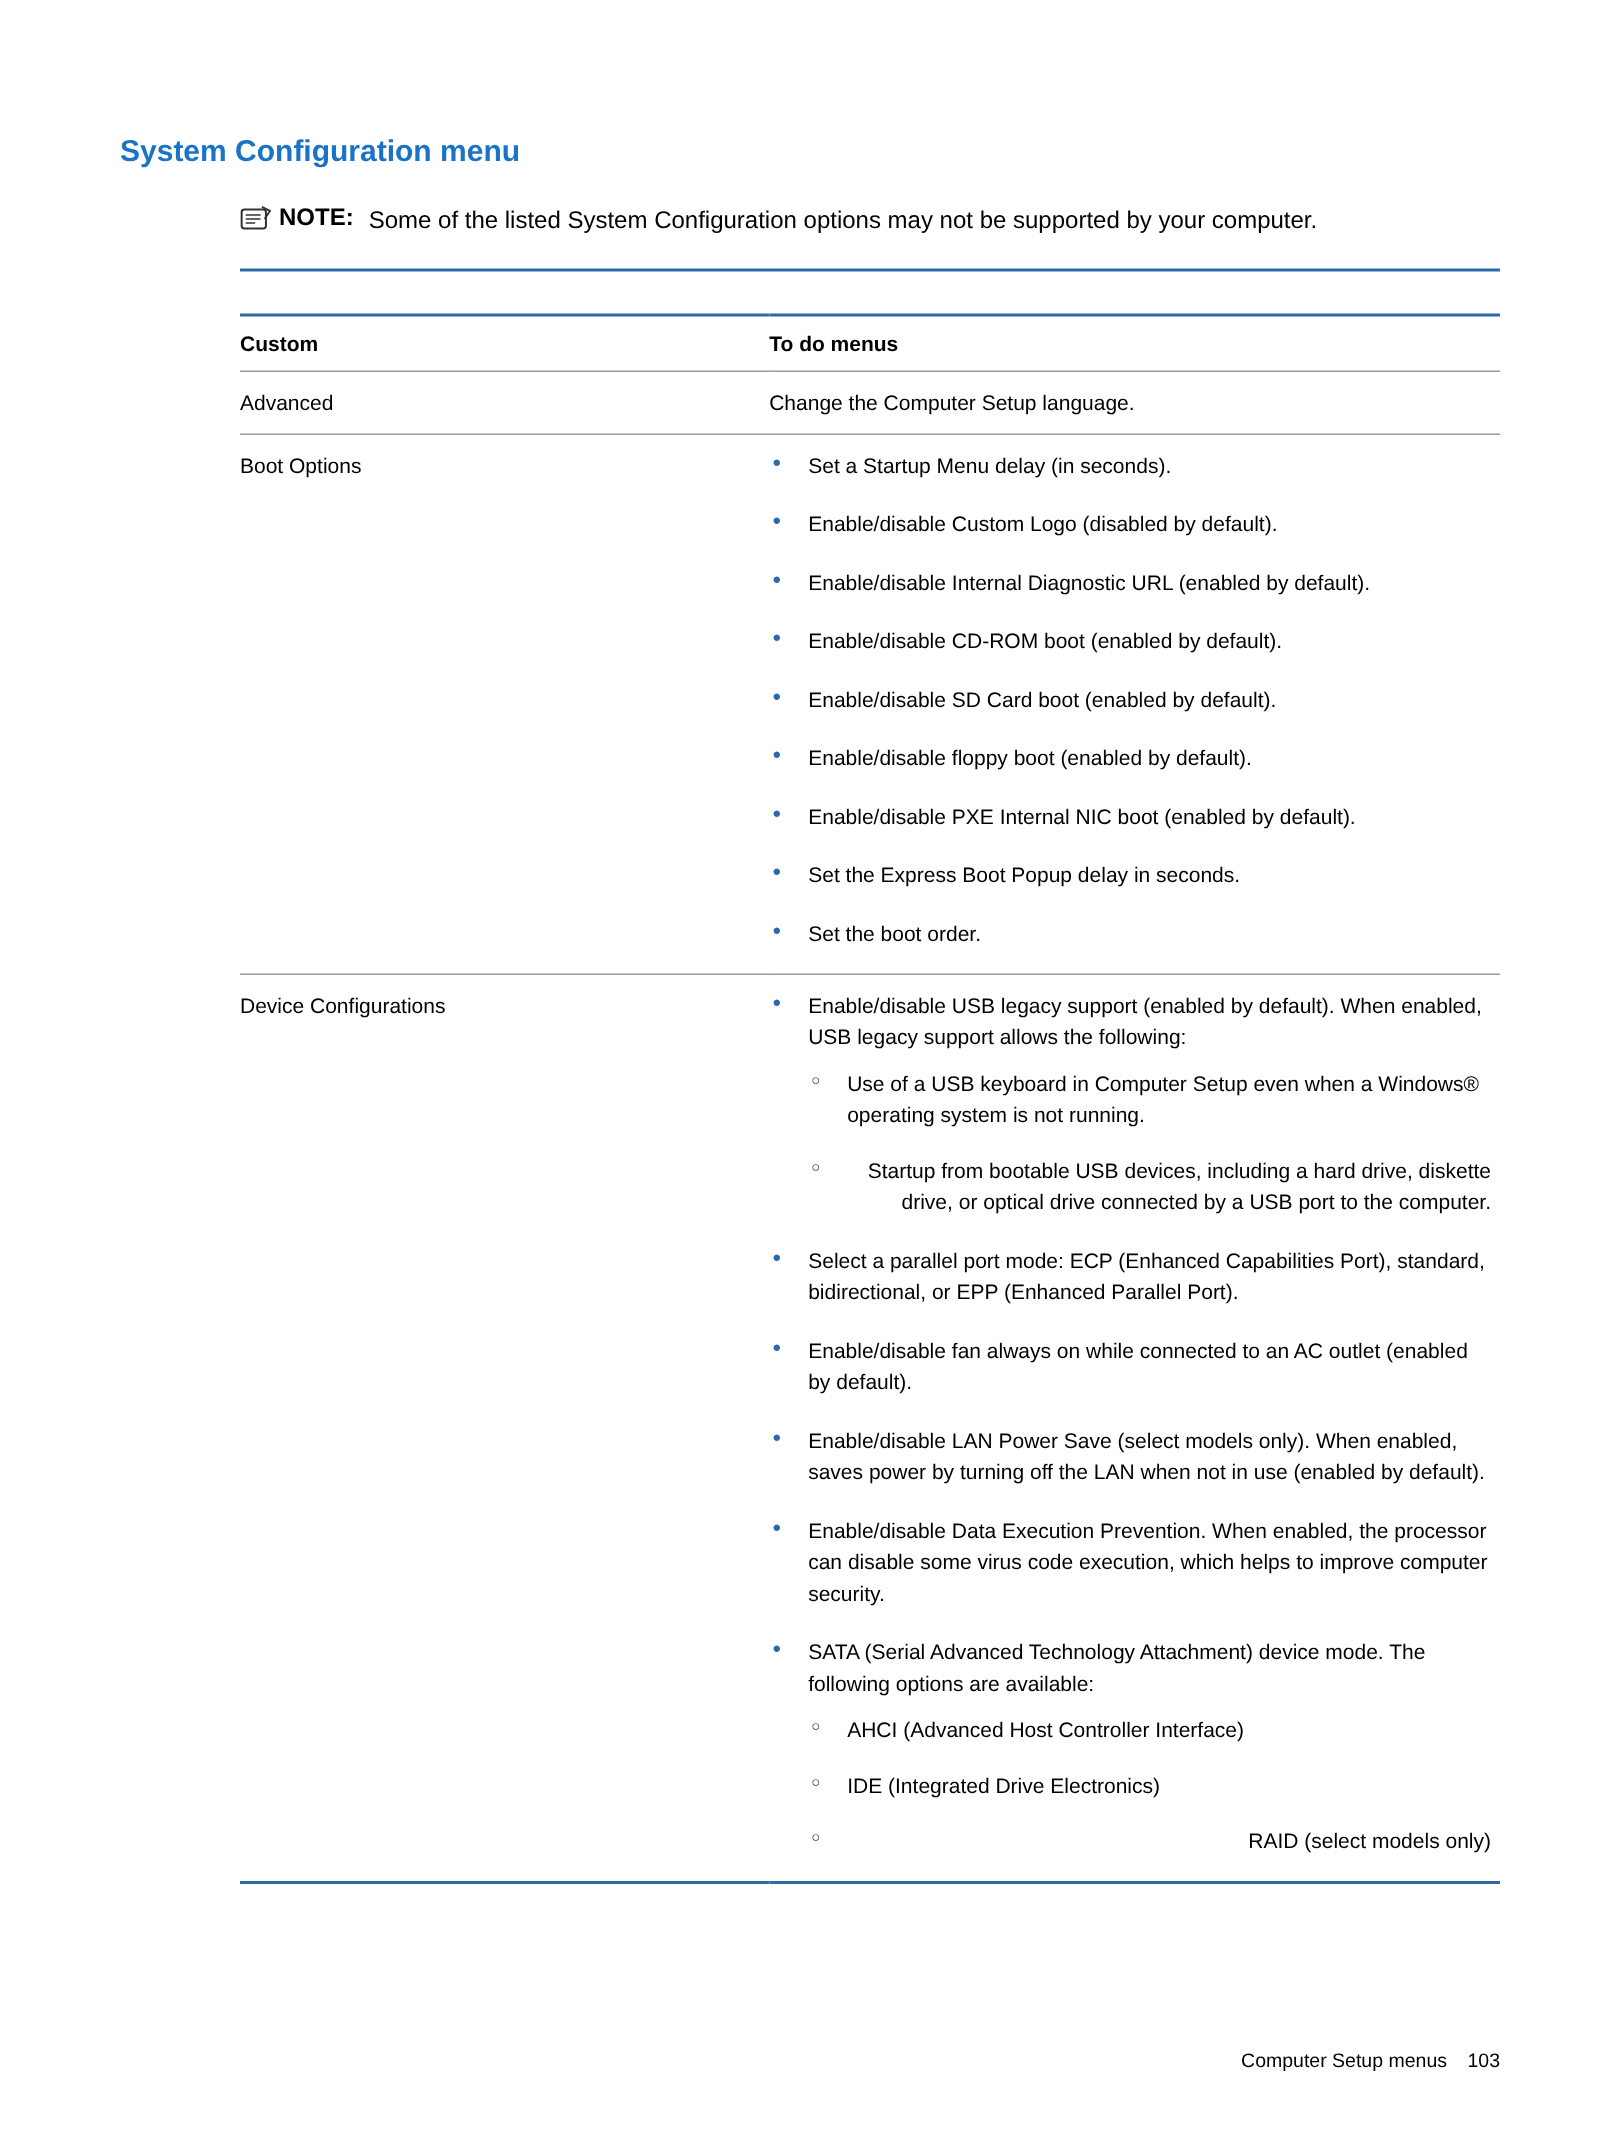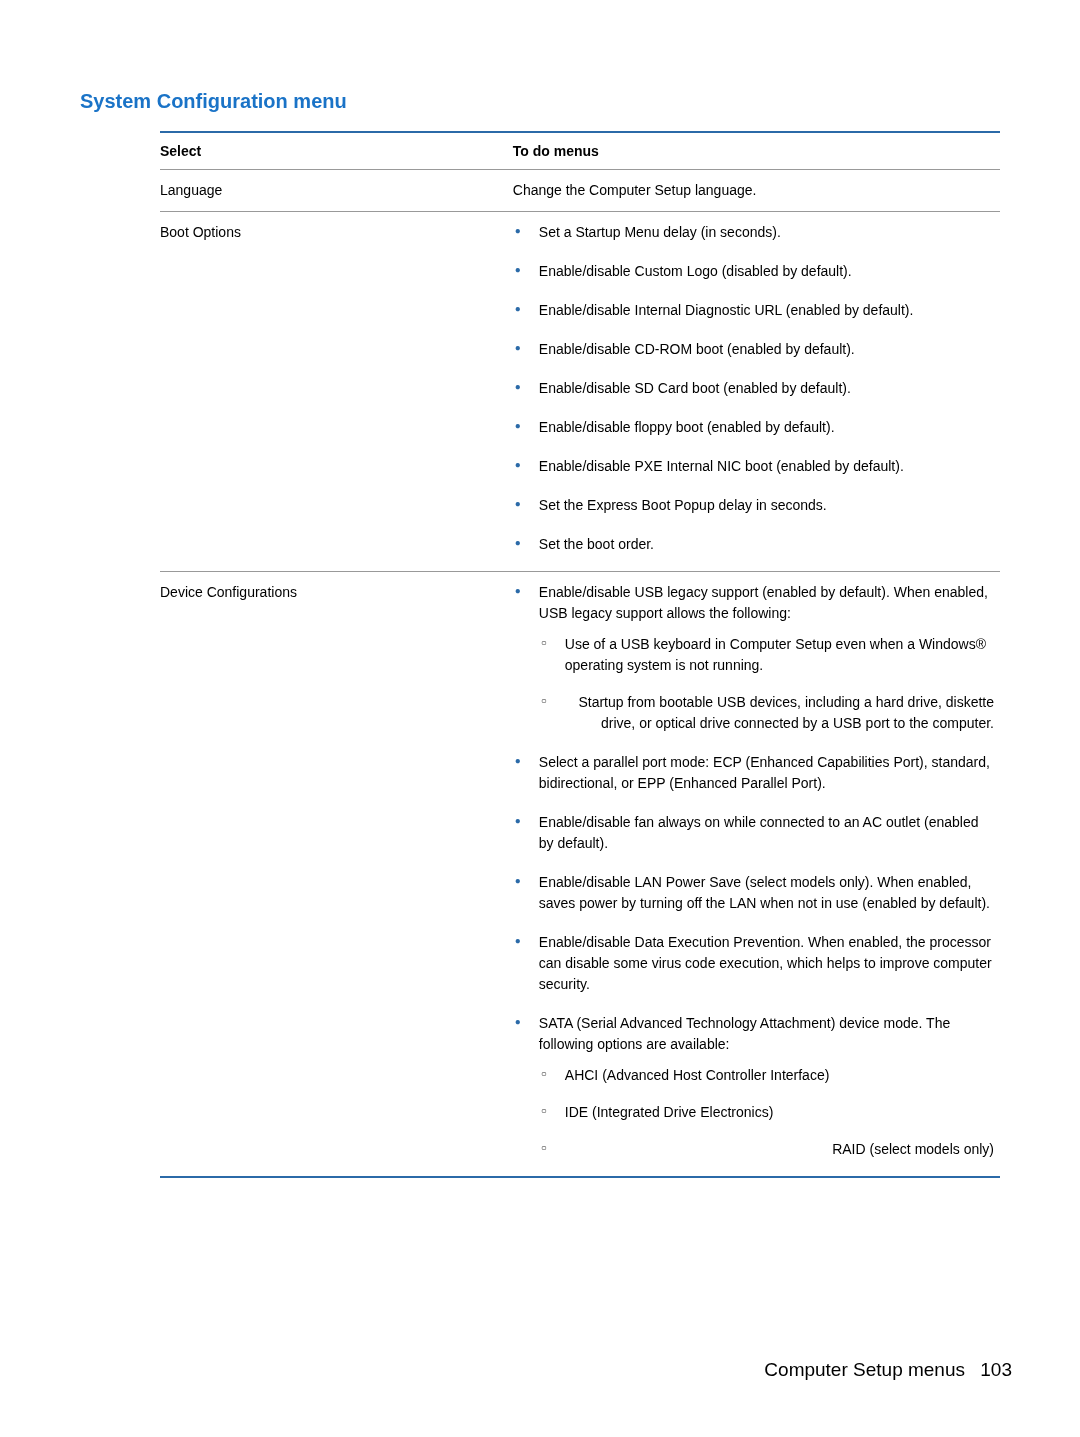--- a/index.html
+++ b/index.html
@@ -18,46 +18,59 @@
   tbody td { vertical-align: top; font-size: 14px; padding: 10px 6px 10px 0; border-bottom: 1px solid #999; line-height: 1.5; }
   tbody tr:last-child td { border-bottom: 2px solid #2b6aa8; }
   ul.bullets { list-style: none; padding: 0 0 0 0; }
   ul.bullets > li { position: relative; padding: 0 0 18px 26px; }
   ul.bullets > li:last-child { padding-bottom: 6px; }
   ul.bullets > li::before { content: "●"; color: #2b6aa8; position: absolute; left: 2px; top: 1px; font-size: 10px; }
   ul.sub { list-style: none; padding: 10px 0 0 0; }
   ul.sub > li { position: relative; padding: 0 0 16px 26px; }
   ul.sub > li:last-child { padding-bottom: 0; text-align: right; }
   ul.sub > li::before { content: "○"; color: #333; position: absolute; left: 2px; top: 1px; font-size: 10px; }
-  .footer { position: absolute; bottom: 56px; right: 68px; font-size: 19px; text-align: center; }
+  .footer { position: absolute; bottom: 56px; right: 80px; font-size: 13px; text-align: center; }
   .footer .sec { margin-right: 10px; }
 </style>
 </head>
 <body>
 
 <div class="page">
 
   <h1 class="heading">System Configuration menu</h1>
 
+  <div class="note-line">
+    <span class="note-icon">
+      <svg viewBox="0 0 24 20" width="22" height="18">
+        <rect x="1" y="3" width="18" height="14" rx="2" fill="none" stroke="#333" stroke-width="1.5"></rect>
+        <line x1="4" y1="7" x2="15" y2="7" stroke="#333" stroke-width="1.2"></line>
+        <line x1="4" y1="10" x2="15" y2="10" stroke="#333" stroke-width="1.2"></line>
+        <line x1="4" y1="13" x2="11" y2="13" stroke="#333" stroke-width="1.2"></line>
+        <path d="M16 1 L22 4 L18 10" fill="none" stroke="#333" stroke-width="1.4"></path>
+      </svg>
+    </span>
+    <span class="note-label">NOTE:</span>
+    <span class="note-text">Some of the listed System Configuration options may not be supported by your computer.</span>
+  </div>
 
   <div class="table-wrap">
     <table>
       <colgroup>
           <col class="col1">
           <col class="col2">
         </colgroup>
       <thead>
         <tr>
-          <th>Select</th>
+          <th>Custom</th>
           <th>To do menus</th>
         </tr>
       </thead>
       <tbody>
         <tr>
-          <td>Language</td>
+          <td>Advanced</td>
           <td>Change the Computer Setup language.</td>
         </tr>
         <tr>
           <td>Boot Options</td>
           <td>
             <ul class="bullets">
               <li><span>Set a Startup Menu delay (in seconds).</span></li>
               <li><span>Enable/disable Custom Logo (disabled by default).</span></li>
               <li><span>Enable/disable Internal Diagnostic URL (enabled by default).</span></li>
               <li><span>Enable/disable CD-ROM boot (enabled by default).</span></li>

